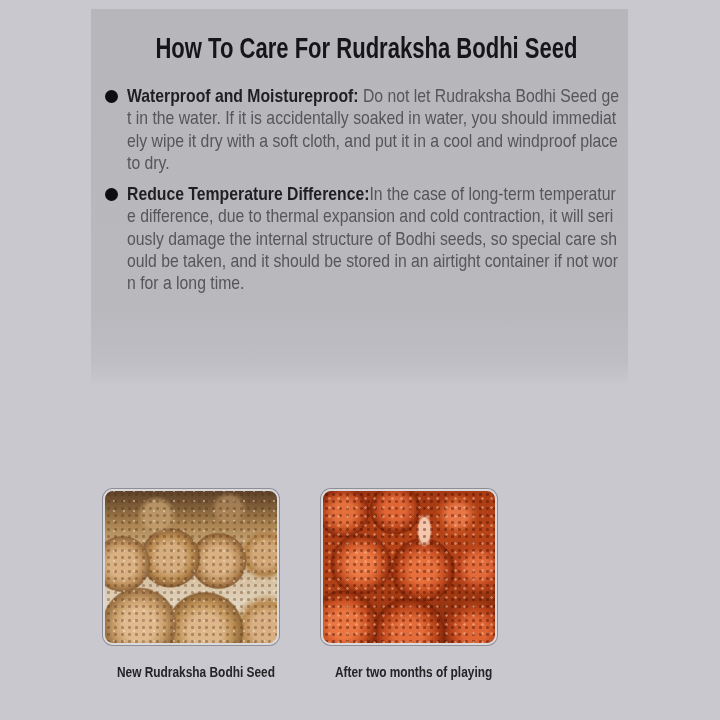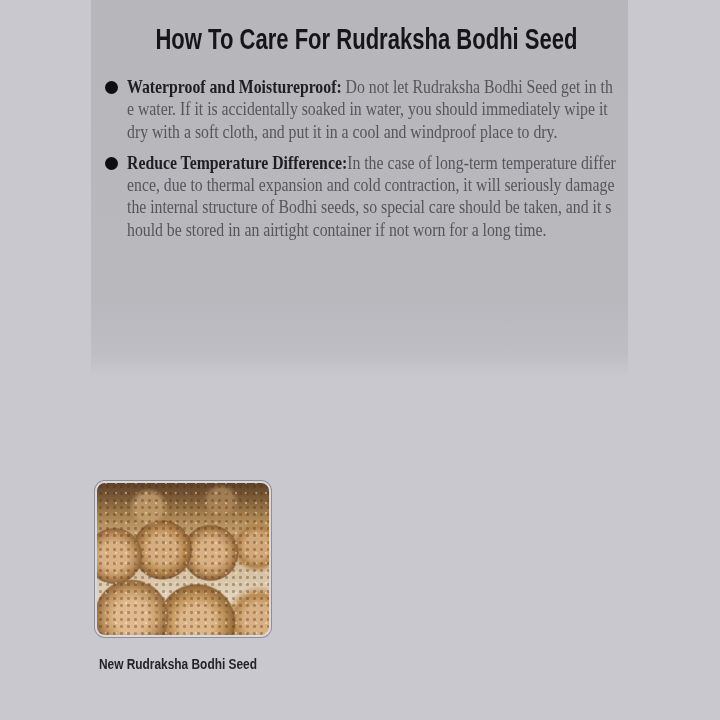--- a/index.html
+++ b/index.html
@@ -3,51 +3,51 @@
 <meta charset="utf-8">
 <style>
   html,body{margin:0;padding:0;}
   body{
     width:720px;height:720px;position:relative;overflow:hidden;
     background:#c9c8ce;
     font-family:"Liberation Sans","DejaVu Sans",sans-serif;
   }
   
   .panel{
-    position:absolute;left:91px;top:0;width:537px;height:377px;
+    position:absolute;left:91px;top:9px;width:537px;height:377px;
     background:linear-gradient(180deg,#b7b6bb 0%,#b9b8bd 80%,#bfbec4 94%,#c9c8ce 100%);
   }
   .title{
     margin:0;padding-top:22px;
     font-size:29px;line-height:34px;font-weight:bold;color:#161618;
     text-align:center;white-space:nowrap;
     transform:scaleX(.76);transform-origin:50% 0;
   }
   .care-list{
-    list-style:none;margin:20px 0 0 0;padding:0 8px 0 14px;font-family:Liberation Serif, serif;
+    list-style:none;margin:20px 0 0 0;padding:0 8px 0 14px;
   }
   .care-item{
     display:flex;align-items:flex-start;margin:0 0 9px 0;
   }
   .bullet-dot{
     flex:none;width:13px;height:13px;border-radius:50%;
     background:#0e0e10;margin:5px 9px 0 0;
   }
   .care-text{
     flex:none;margin:0;width:593px;
     font-size:19px;line-height:22.3px;letter-spacing:0;
     color:#56555a;word-break:break-all;
     transform:scaleX(.83);transform-origin:0 0;
   }
   .care-heading{font-weight:bold;color:#1f1f22;}
   
   .photo-strip{
     position:absolute;left:87px;top:473px;display:flex;gap:10px;
   }
-  .photo-figure{margin:8px;width:176px;display:flex;flex-direction:column;align-items:flex-end;}
+  .photo-figure{margin:16px;width:176px;display:flex;flex-direction:column;align-items:flex-start;}
   .photo{
     position:relative;width:176px;height:156px;box-sizing:border-box;
     border:2px solid #d9d9de;border-radius:10px;overflow:hidden;
     box-shadow:0 0 0 1px rgba(95,95,102,.55);
   }
   .photo::before{
     content:"";position:absolute;inset:0;border-radius:8px;
   }
   
   .photo-new{
@@ -130,13 +130,17 @@
       <p class="care-text"><span class="care-heading">Reduce Temperature Difference:</span><span>In the case of long-term temperature difference, due to thermal expansion and cold contraction, it will seriously damage the internal structure of Bodhi seeds, so special care should be taken, and it should be stored in an airtight container if not worn for a long time.</span></p>
     </li>
   </ul>
 </section>
 
 <div class="photo-strip">
   <figure class="photo-figure">
     <div class="photo photo-new"></div>
     <figcaption class="photo-caption">New Rudraksha Bodhi Seed</figcaption>
   </figure>
+  <figure class="photo-figure">
+    <div class="photo photo-two"></div>
+    <figcaption class="photo-caption">After two months of playing</figcaption>
+  </figure>
 </div>
 
 </body></html>

